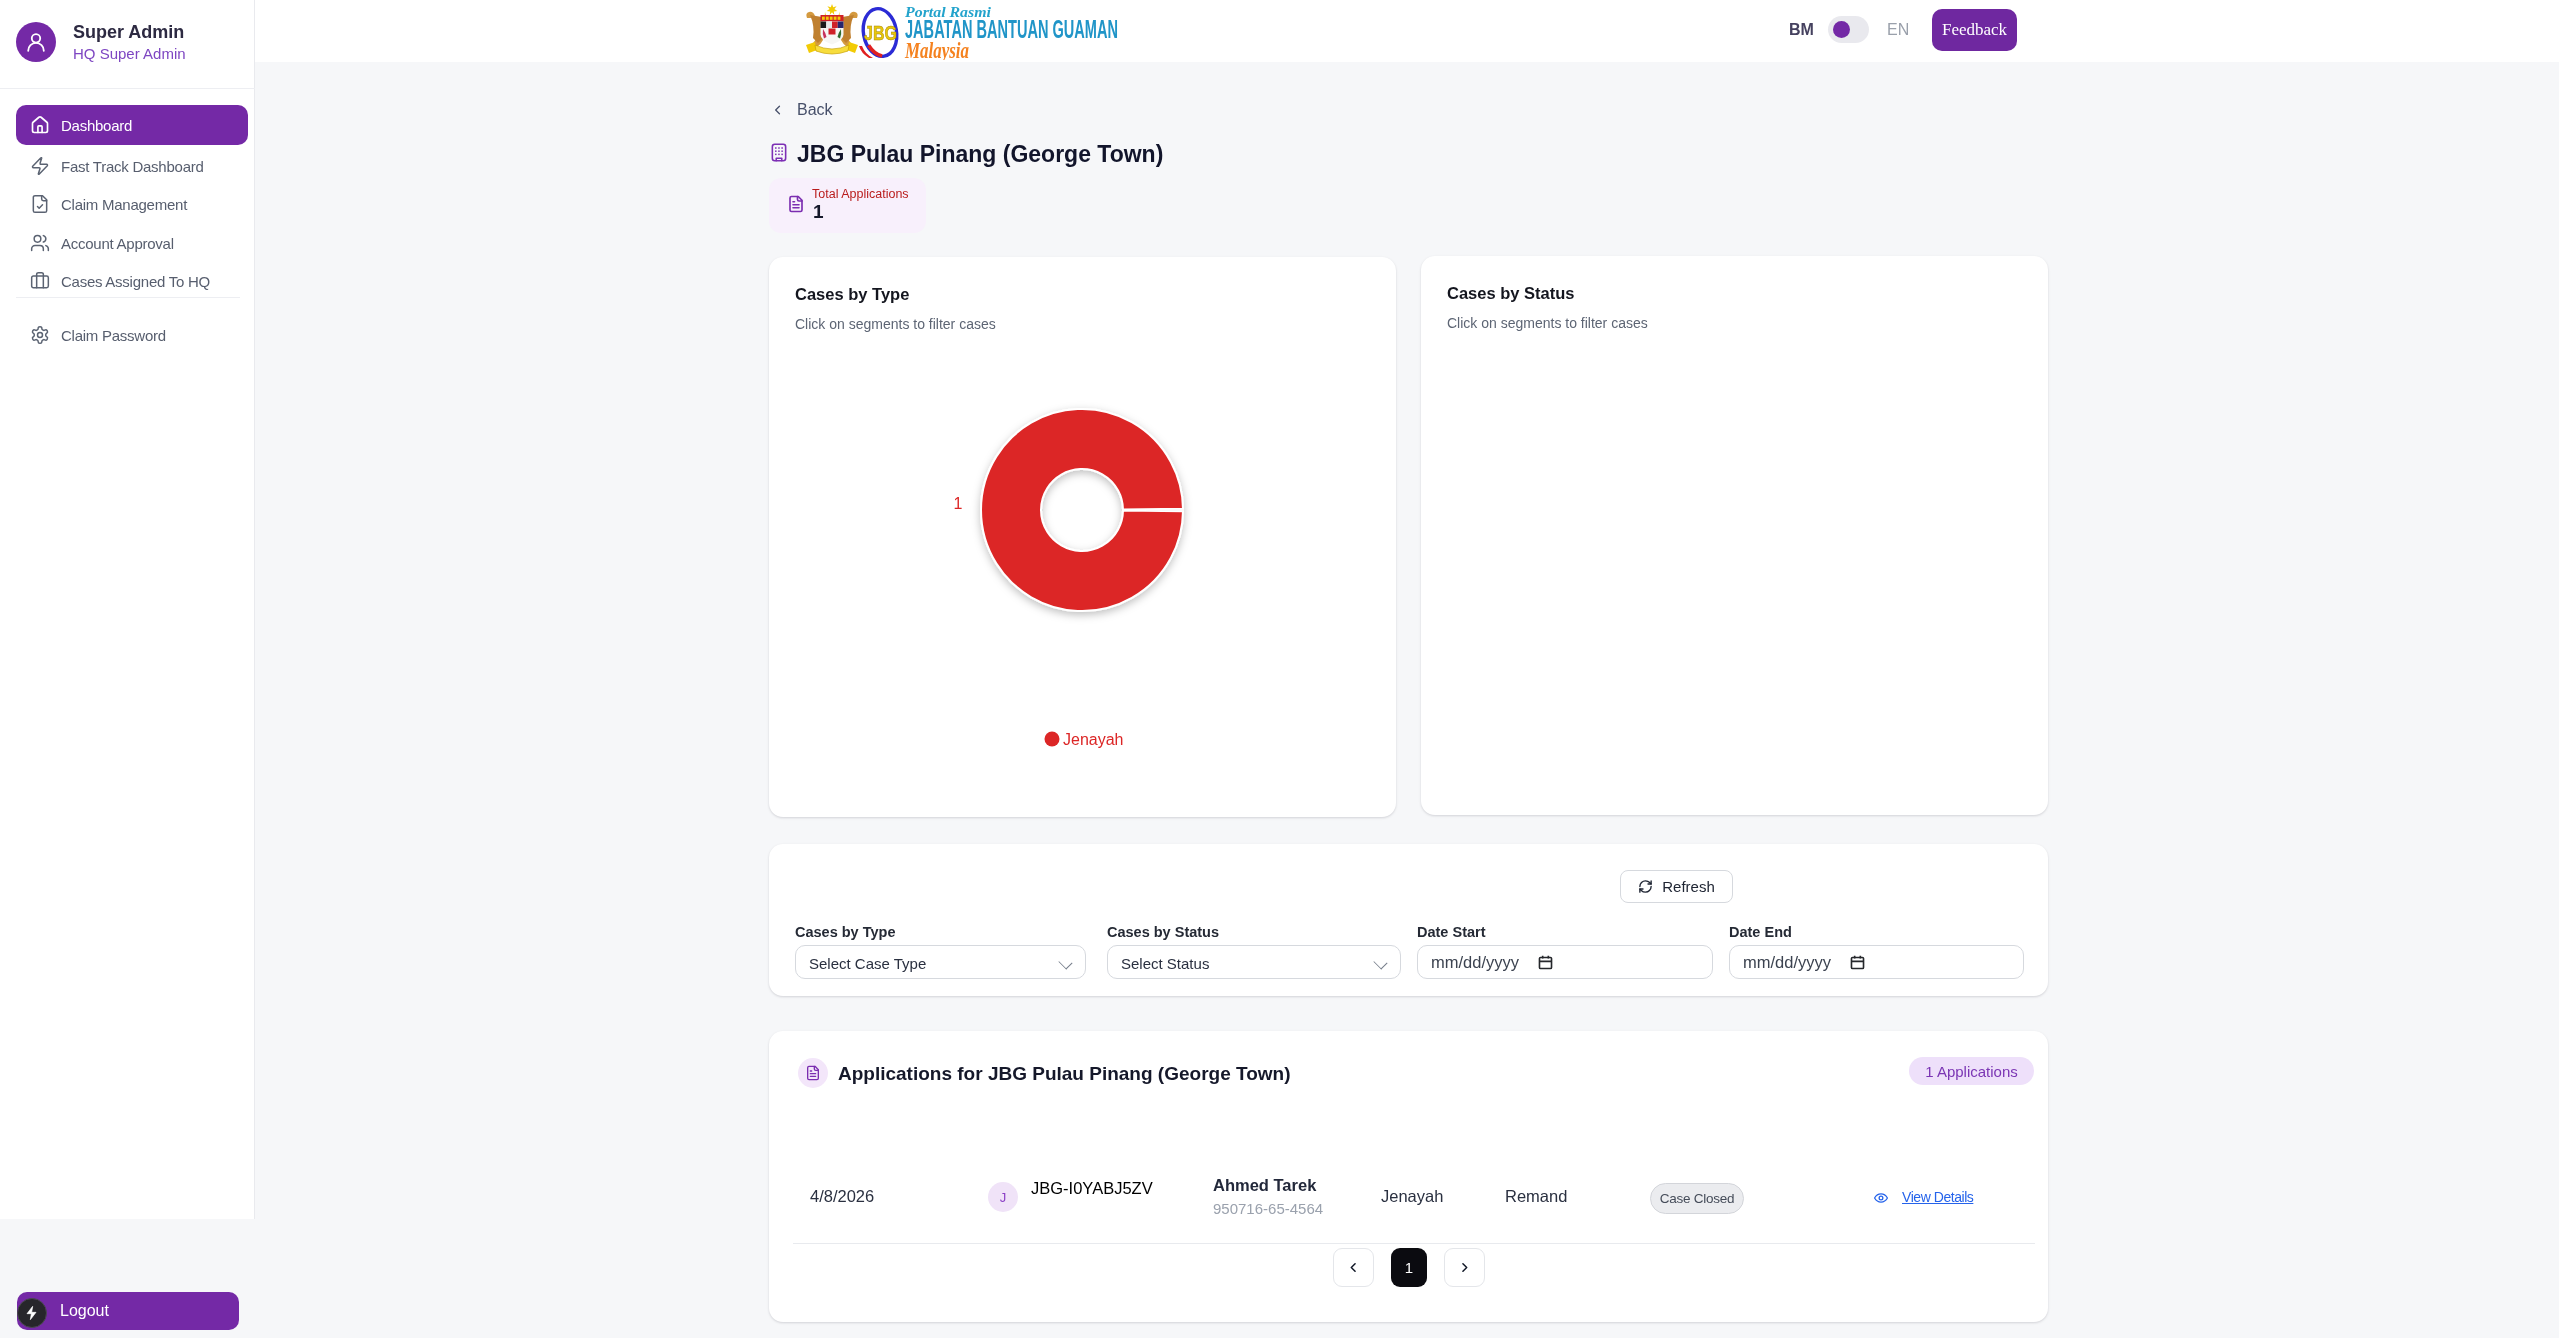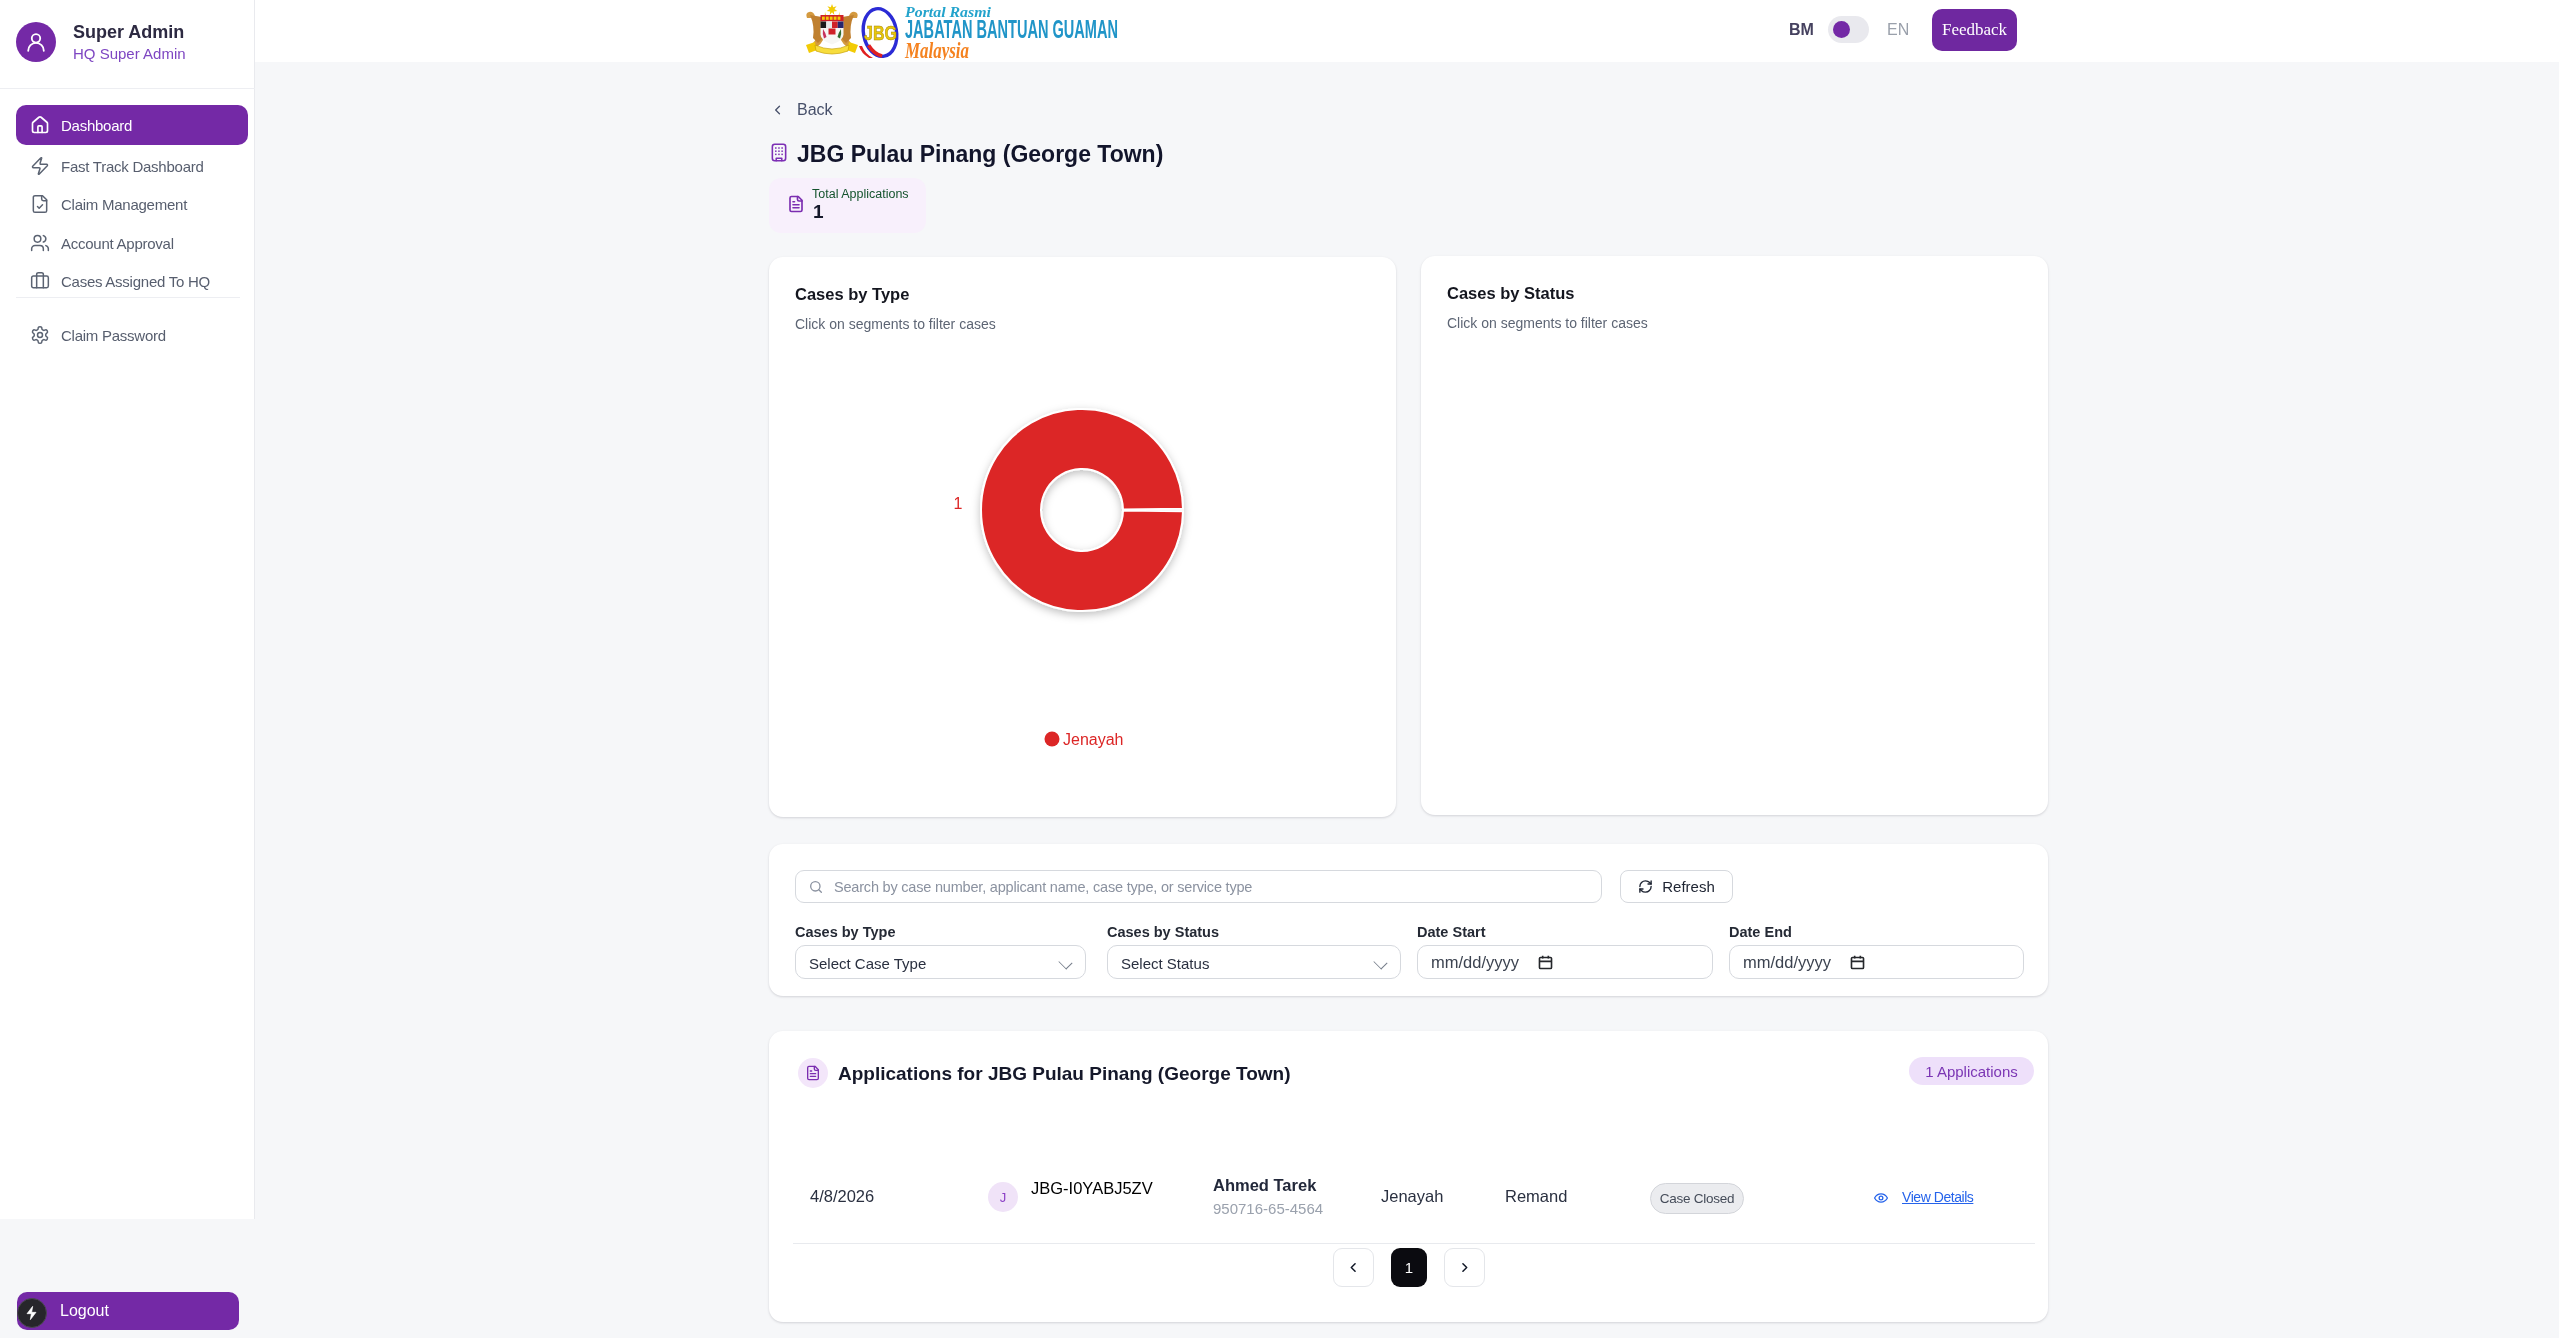--- a/index.html
+++ b/index.html
@@ -23,21 +23,21 @@
   #bm { position:absolute; left:1789px; top:21px; font-size:16px; font-weight:bold; color:#45415f; }
   #toggle { position:absolute; left:1828px; top:16px; width:41px; height:27px; border-radius:14px; background:#e9e9ee; }
   #knob { position:absolute; left:5px; top:5px; width:17px; height:17px; border-radius:50%; background:#7429a6; }
   #en { position:absolute; left:1887px; top:21px; font-size:16px; color:#9aa0ab; }
   #feedback { position:absolute; left:1932px; top:9px; width:85px; height:42px; border-radius:10px; background:#6f28a0; color:#fff; font-size:17px; display:flex; align-items:center; justify-content:center;font-family:Liberation Serif, serif; }
   
   #back { position:absolute; left:771px; top:101px; font-size:16px; color:#47506a; display:flex; align-items:center; }
   #title { position:absolute; left:797px; top:141px; font-size:23px; font-weight:bold; color:#12152b; }
   #titleicon { position:absolute; left:771px; top:143px; }
   #totcard { position:absolute; left:769px; top:178px; width:157px; height:55px; border-radius:12px; background:#f8f0fc; }
-  #totlabel { position:absolute; left:43px; top:9px; font-size:12.5px; color:#14532d; }
+  #totlabel { position:absolute; left:43px; top:9px; font-size:12.5px; color:#b91c1c; }
   #totnum { position:absolute; left:44px; top:23px; font-size:19px; font-weight:bold; color:#16192b; }
   
   .card { position:absolute; background:#fff; border-radius:14px; box-shadow:0 1px 3px rgba(16,24,40,.1), 0 1px 2px rgba(16,24,40,.06); }
   .ctitle { position:absolute; left:26px; top:28px; font-size:16.5px; font-weight:bold; color:#14161f; }
   .csub { position:absolute; left:26px; top:59px; font-size:14px; color:#5d6574; }
   
   #search { position:absolute; left:26px; top:26px; width:807px; height:33px; border:1px solid #d6d9de; border-radius:9px; }
   #search span { position:absolute; left:38px; top:8px; font-size:14.5px; letter-spacing:-0.2px; color:#8b92a0; }
   #refresh { position:absolute; left:851px; top:26px; width:113px; height:33px; border:1px solid #d6d9de; border-radius:8px; display:flex; align-items:center; justify-content:center; gap:9px; font-size:15px; color:#202634; background:#fff; }
   .flabel { position:absolute; top:80px; font-size:14.5px; font-weight:bold; color:#252a35; }
@@ -226,27 +226,20 @@
       <text x="294" y="408" fill="#dc2626" font-size="16">Jenayah</text>
     </svg>
   </div>
 
   <div class="card" id="card2" style="left:1421px; top:256px; width:627px; height:559px;">
     <div class="ctitle">Cases by Status</div>
     <div class="csub">Click on segments to filter cases</div>
   </div>
 
   <div class="card" id="fcard" style="left:769px; top:844px; width:1279px; height:152px;">
-    <div id="search">
-      <svg style="position:absolute; left:12px; top:8px;" width="16" height="16" viewBox="0 0 24 24" fill="none" stroke="#8b92a0" stroke-width="2" stroke-linecap="round">
-        <circle cx="11" cy="11" r="7"></circle>
-        <path d="m20 20-3.8-3.8"></path>
-      </svg>
-      <span>Search by case number, applicant name, case type, or service type</span>
-    </div>
     <div id="refresh">
       <svg width="15" height="15" viewBox="0 0 24 24" fill="none" stroke="#202634" stroke-width="2.2" stroke-linecap="round" stroke-linejoin="round">
         <path d="M3 12a9 9 0 0 1 9-9 9.75 9.75 0 0 1 6.74 2.74L21 8"></path>
         <path d="M21 3v5h-5"></path>
         <path d="M21 12a9 9 0 0 1-9 9 9.75 9.75 0 0 1-6.74-2.74L3 16"></path>
         <path d="M8 16H3v5"></path>
       </svg>
       <span>Refresh</span>
     </div>
     <div class="flabel" style="left:26px;">Cases by Type</div>

